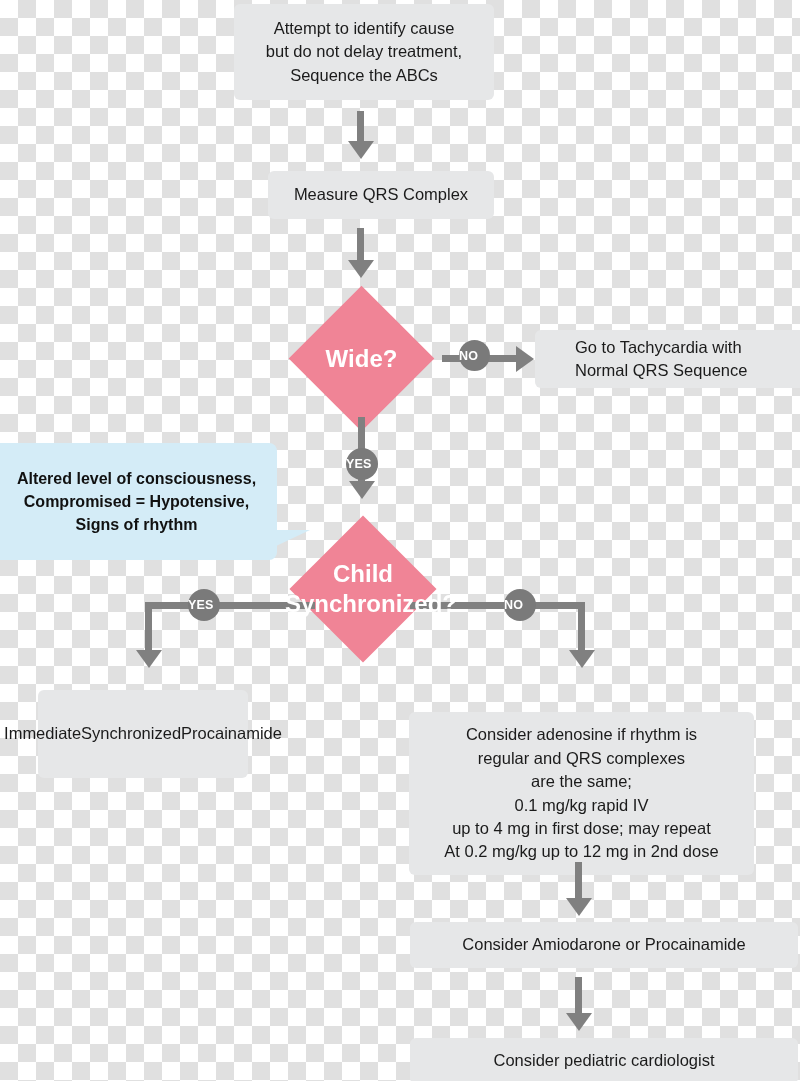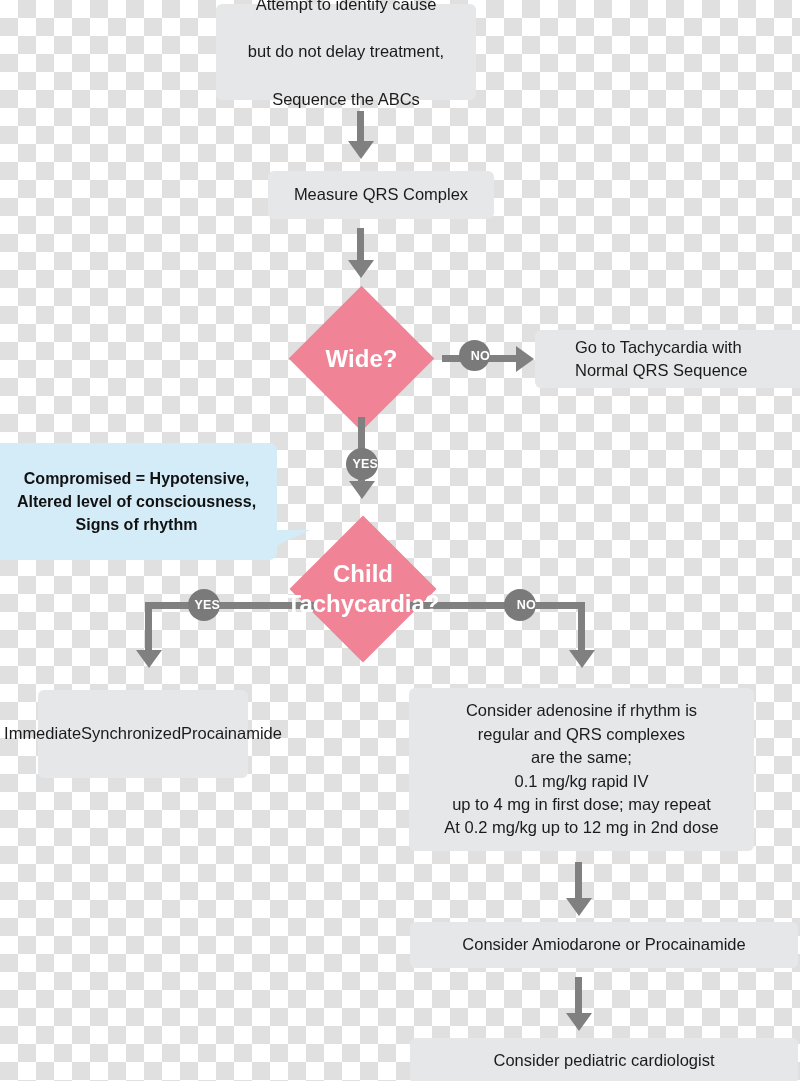--- a/index.html
+++ b/index.html
@@ -69,30 +69,30 @@
     position:absolute;width:0;height:0;
     border-top:13px solid transparent;
     border-bottom:13px solid transparent;
     border-left:18px solid #808080;
   }
   .badge{
     position:absolute;
     border-radius:50%;
     background:#7a7a7a;
     color:#fff;
-    display:flex;align-items:center;justify-content:flex-end;
+    display:flex;align-items:center;justify-content:flex-start;
     font-size:12.5px;font-weight:bold;
     letter-spacing:.2px;
     z-index:5;
   }
 </style>
 </head>
 <body>
 
-<div class="node proc" style="left:216px;top:4px;width:260px;height:96px;flex-direction:column;gap:24px;">
+<div class="node proc" style="left:234px;top:4px;width:260px;height:96px;flex-direction:column;">
   <span>Attempt to identify cause</span>
   <span>but do not delay treatment,</span>
   <span>Sequence the ABCs</span>
 </div>
 
 <div class="vline" style="left:357px;top:111px;height:32px;"></div>
 <div class="arrow-down" style="left:347.5px;top:141px;"></div>
 
 <div class="node proc" style="left:268px;top:171px;width:226px;height:48px;">
   <span>Measure QRS Complex</span>
@@ -117,31 +117,31 @@
   <span>Normal QRS Sequence</span>
 </div>
 
 <div class="vline" style="left:358px;top:417px;height:67px;"></div>
 <div class="arrow-down" style="left:348.5px;top:481px;"></div>
 <div class="badge" style="left:346px;top:448px;width:32px;height:32px;">
   <span>YES</span>
 </div>
 
 <div class="node callout" style="left:-8px;top:443px;width:285px;height:117px;flex-direction:column;">
+  <span>Altered level of consciousness,</span>
   <span>Compromised = Hypotensive,</span>
-  <span>Altered level of consciousness,</span>
   <span>Signs of rhythm</span>
 </div>
 <div class="callout-tail" style="left:276px;top:530px;"></div>
 
 <div class="node diamond" style="left:311px;top:537px;width:104px;height:104px;">
   <div class="dshape"></div>
   <div class="dlabel">
     <span style="display:block;">Child</span>
-    <span style="display:block;">Tachycardia?</span>
+    <span style="display:block;">Synchronized?</span>
   </div>
 </div>
 
 <div class="hline" style="left:145px;top:602px;width:170px;"></div>
 <div class="vline" style="left:145px;top:602px;height:50px;"></div>
 <div class="arrow-down" style="left:135.5px;top:650px;"></div>
 <div class="badge" style="left:188px;top:589px;width:32px;height:32px;">
   <span>YES</span>
 </div>
 
@@ -151,21 +151,21 @@
 <div class="badge" style="left:504px;top:589px;width:32px;height:32px;">
   <span>NO</span>
 </div>
 
 <div class="node proc" style="left:38px;top:690px;width:210px;height:88px;flex-direction:row;">
   <span>Immediate</span>
   <span>Synchronized</span>
   <span>Procainamide</span>
 </div>
 
-<div class="node proc" style="left:409px;top:688px;width:345px;height:163px;flex-direction:column;">
+<div class="node proc" style="left:409px;top:712px;width:345px;height:163px;flex-direction:column;">
   <span>Consider adenosine if rhythm is</span>
   <span>regular and QRS complexes</span>
   <span>are the same;</span>
   <span>0.1 mg/kg rapid IV</span>
   <span>up to 4 mg in first dose; may repeat</span>
   <span>At 0.2 mg/kg up to 12 mg in 2nd dose</span>
 </div>
 
 <div class="vline" style="left:575px;top:862px;height:38px;"></div>
 <div class="arrow-down" style="left:565.5px;top:898px;"></div>

